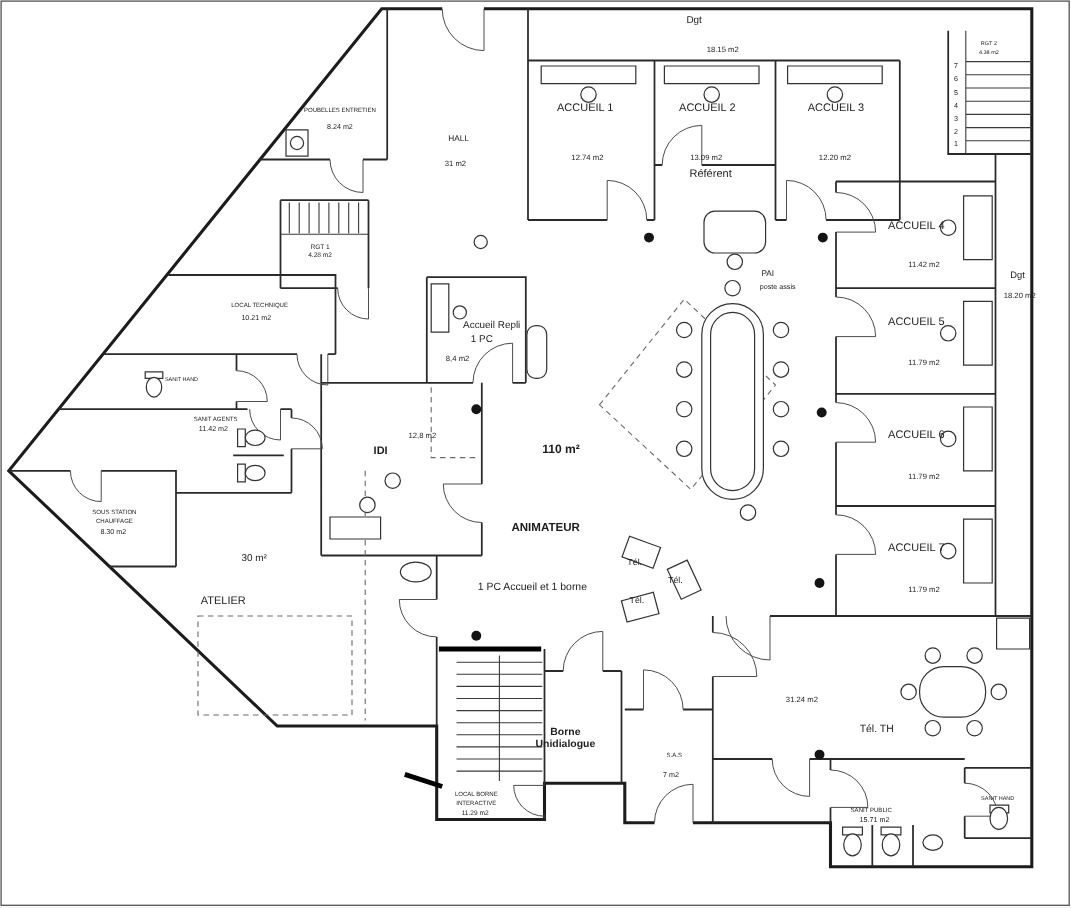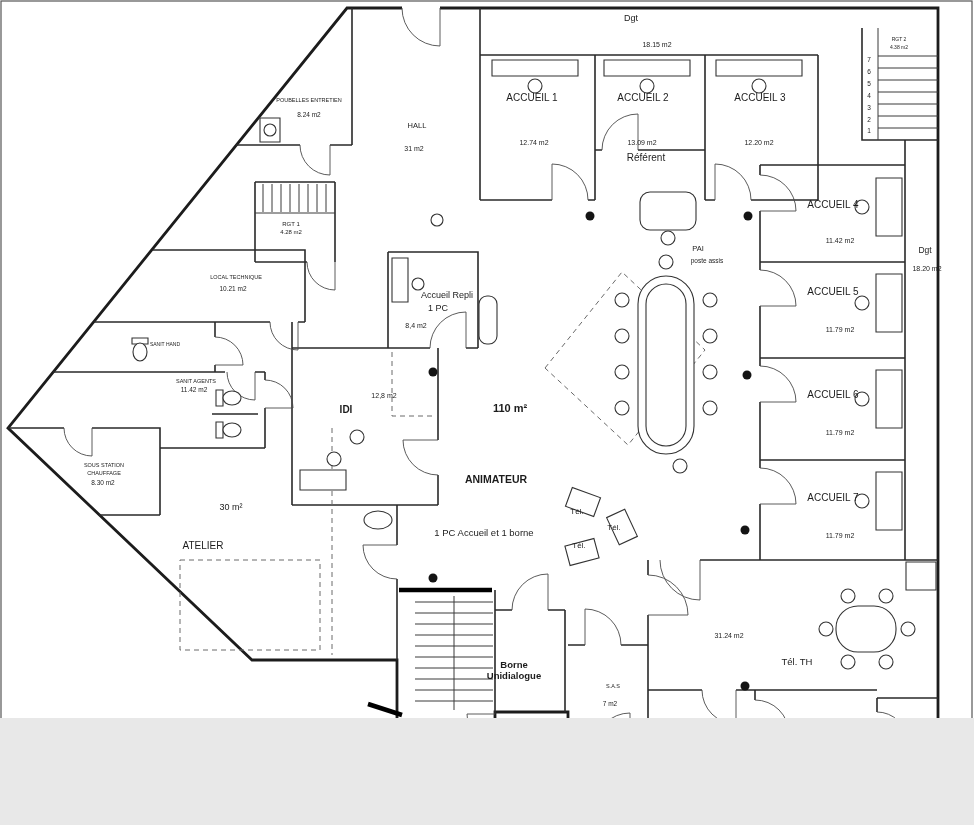--- a/index.html
+++ b/index.html
@@ -1,16 +1,16 @@
 <!DOCTYPE html>
 <html><head>
 <meta charset="utf-8">
 <style>
   html,body{margin:0;padding:0;background:#e8e8e8;}
-  .sheet{width:974px;height:718px;background:#ffffff;position:relative;margin:0 auto;}
+  .sheet{width:974px;height:825px;background:#ffffff;position:relative;margin:0 auto;}
   svg{display:block;}
   .wall-outer{fill:none;stroke:#1c1c1c;stroke-width:2.8;}
   .wall{fill:none;stroke:#2a2a2a;stroke-width:1.6;}
   .thinline{fill:none;stroke:#3a3a3a;stroke-width:1;}
   .door{fill:none;stroke:#4a4a4a;stroke-width:0.9;}
   .gap{fill:none;stroke:#ffffff;stroke-width:5;}
   .thick{fill:none;stroke:#000000;stroke-width:4.5;}
   .dash{fill:none;stroke:#6a6a6a;stroke-width:1;stroke-dasharray:5 4;}
   .furn{fill:#ffffff;stroke:#333333;stroke-width:1.1;}
   .c{fill:#ffffff;stroke:#333333;stroke-width:1.1;}

